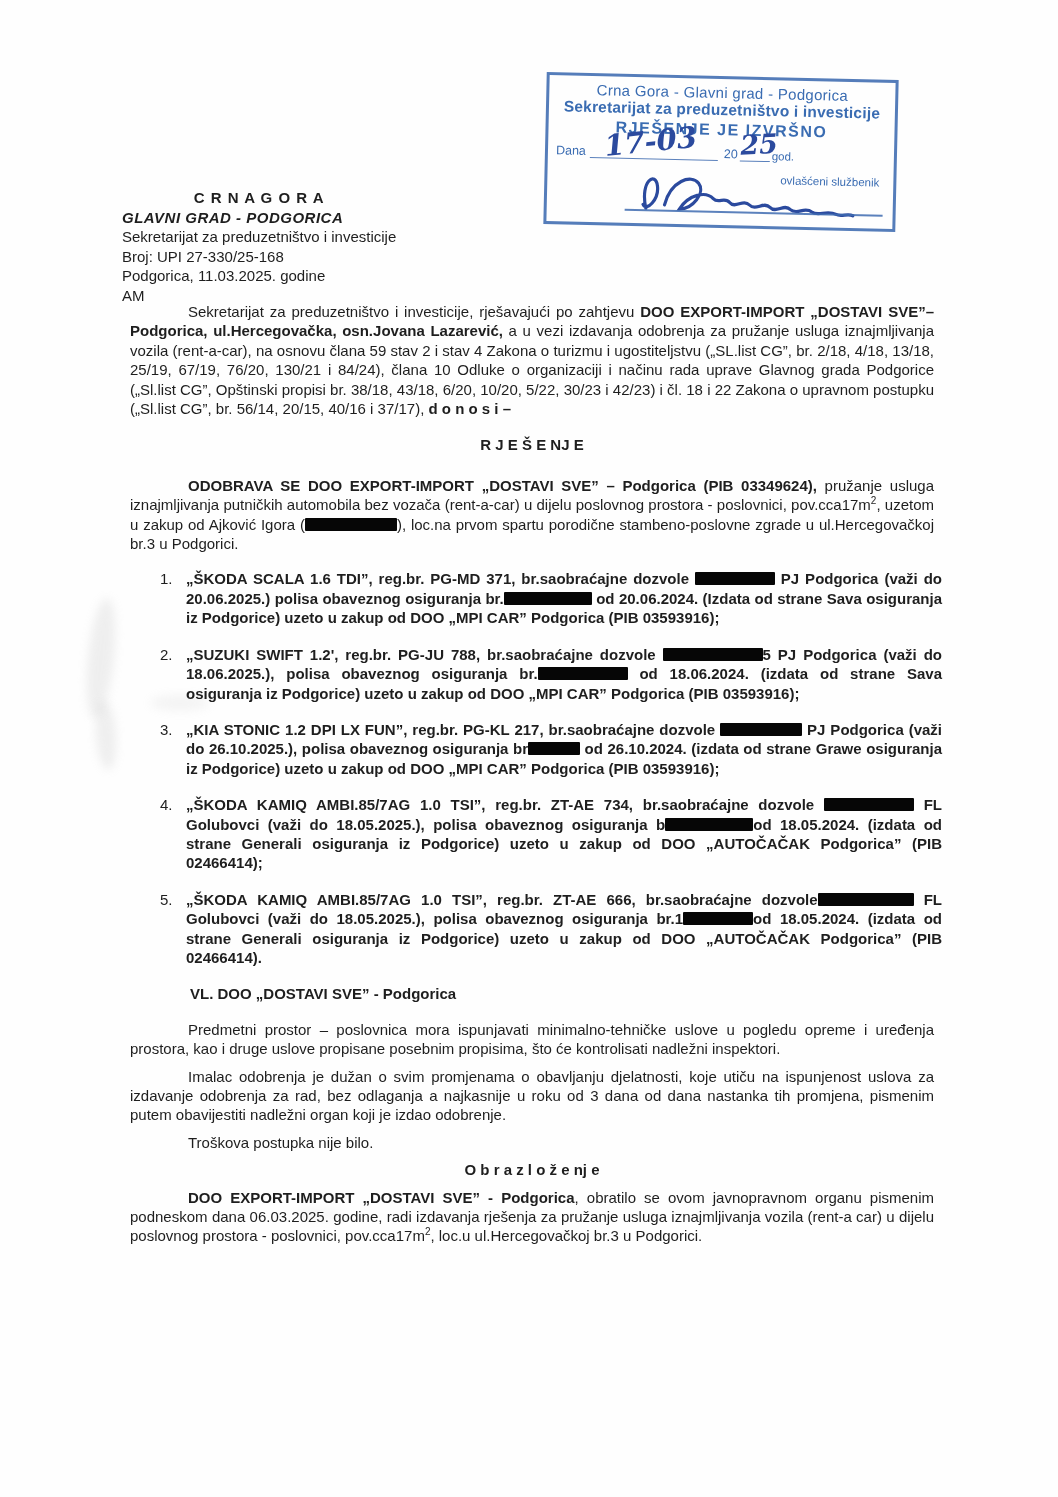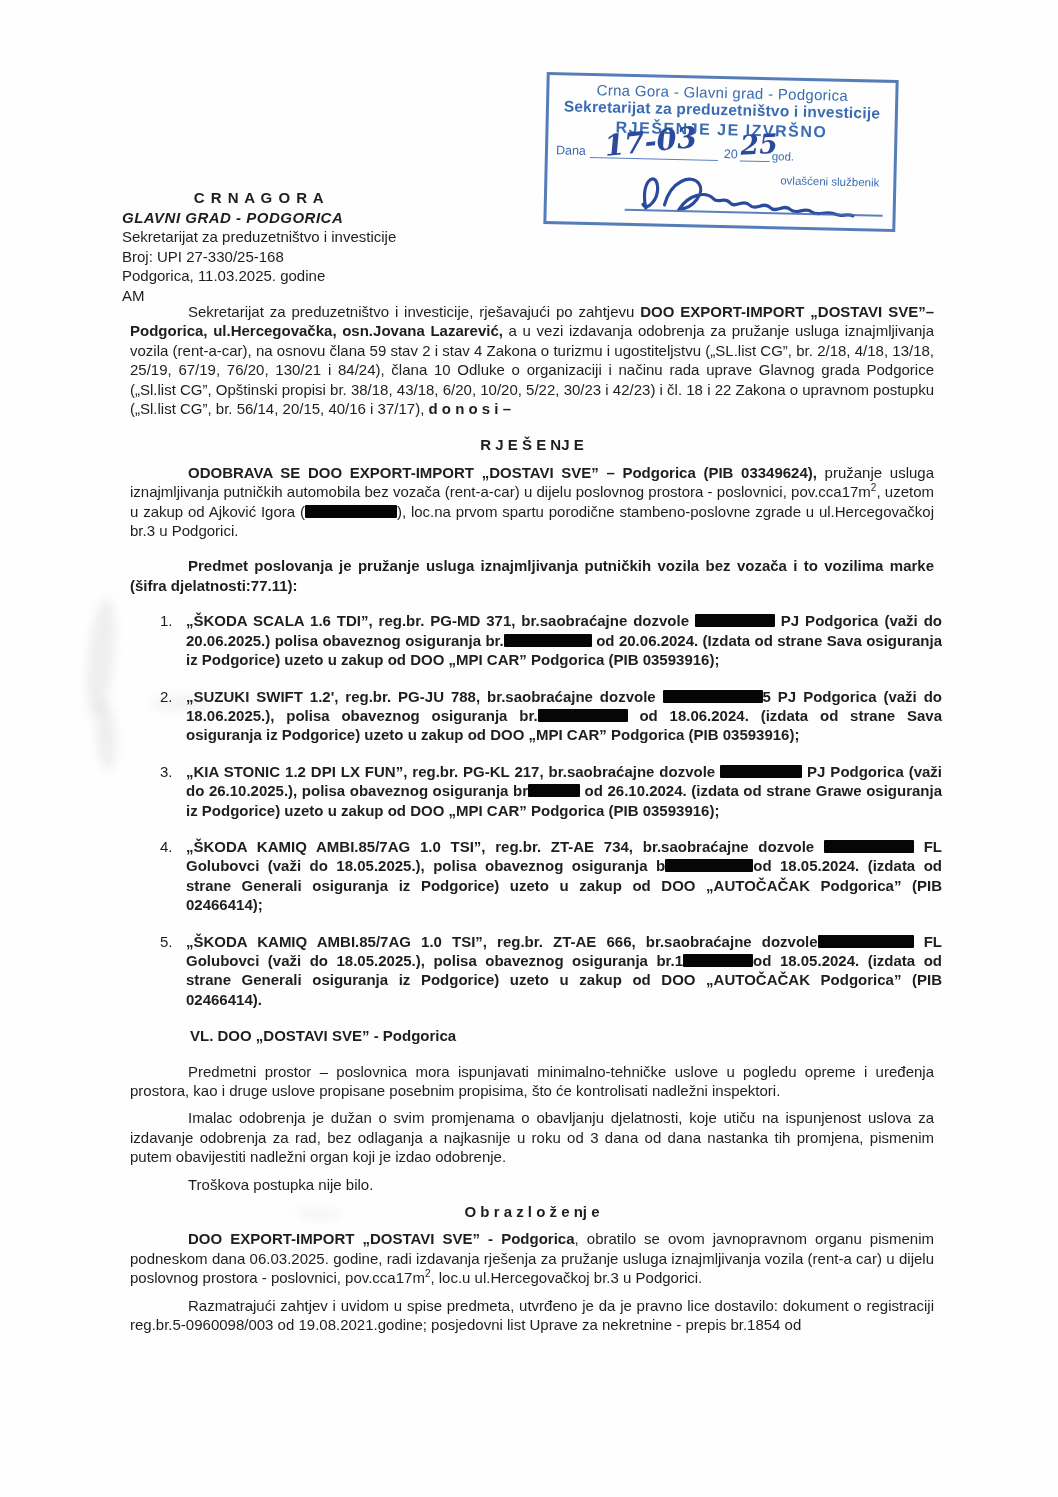--- a/index.html
+++ b/index.html
@@ -32,21 +32,21 @@
   .s-sigrow{position:relative;height:58px;}
   .s-official{position:absolute;right:6px;top:12px;font-size:11.5px;}
   .s-sig{position:absolute;right:22px;top:6px;width:236px;height:56px;}
   .s-sigline{position:absolute;right:2px;top:50px;width:258px;border-bottom:2px solid rgba(62,107,176,.85);}
   
   .content{position:absolute;left:122px;top:294px;width:820px;font-size:15px;line-height:19.4px;}
   p{margin:8px;text-align:justify;}
   .ind{text-indent:58px;}
   .b{font-weight:bold;}
   sup{font-size:10px;line-height:0;}
-  h2{font-size:15px;font-weight:bold;text-align:center;margin:17px 0 8px 0;line-height:19.4px;}
+  h2{font-size:15px;font-weight:bold;text-align:center;margin:17px 0 21px 0;line-height:19.4px;}
   h2.obr{margin:6px 0 8px 0;}
   .mt{margin-top:16px;}
   .vlist{margin-top:16px;}
   .vitem{display:flex;margin-bottom:17px;}
   .vnum{flex:none;width:64px;box-sizing:border-box;padding-left:38px;}
   .vtext{flex:1;text-align:justify;}
   .naziv{margin:14px 0 0 68px;font-weight:bold;}
   .redact{display:inline-block;height:13px;background:#060606;transform:translateY(1px);border-radius:1px;}
   
   .smudge{position:absolute;background:#b9b9b9;filter:blur(5px);opacity:.22;border-radius:50%;}
@@ -99,21 +99,20 @@
   </div>
 
   <div class="content">
 
     <p class="ind"><span>Sekretarijat za preduzetništvo i investicije, rješavajući po zahtjevu </span><span class="b">DOO EXPORT-IMPORT „DOSTAVI SVE”– Podgorica, ul.Hercegovačka, osn.Jovana Lazarević,</span><span> a u vezi izdavanja odobrenja za pružanje usluga iznajmljivanja vozila (rent-a-car), na osnovu člana 59 stav 2 i stav 4 Zakona o turizmu i ugostiteljstvu („SL.list CG”, br. 2/18, 4/18, 13/18, 25/19, 67/19, 76/20, 130/21 i 84/24), člana 10 Odluke o organizaciji i načinu rada uprave Glavnog grada Podgorice („Sl.list CG”, Opštinski propisi br. 38/18, 43/18, 6/20, 10/20, 5/22, 30/23 i 42/23) i čl. 18 i 22 Zakona o upravnom postupku („Sl.list CG”, br. 56/14, 20/15, 40/16 i 37/17), </span><span class="b">d o n o s i –</span></p>
 
     <h2>R J E Š E NJ E</h2>
 
     <p class="ind"><span class="b">ODOBRAVA SE DOO EXPORT-IMPORT „DOSTAVI SVE” – Podgorica (PIB 03349624),</span><span> pružanje usluga iznajmljivanja putničkih automobila bez vozača (rent-a-car) u dijelu poslovnog prostora - poslovnici, pov.cca17m</span><sup>2</sup><span>, uzetom u zakup od Ajković Igora (</span><span class="redact" style="width: 92px;"></span><span>), loc.na prvom spartu porodične stambeno-poslovne zgrade u ul.Hercegovačkoj br.3 u Podgorici.</span></p>
 
-    <p class="ind mt"><span class="b">Predmet poslovanja je pružanje usluga iznajmljivanja putničkih vozila bez vozača i to vozilima marke (šifra djelatnosti:77.11):</span></p>
 
     <div class="vlist">
       <div class="vitem">
         <span class="vnum">1.</span>
         <div class="vtext"><span class="b">„ŠKODA SCALA 1.6 TDI”, reg.br. PG-MD 371, br.saobraćajne dozvole </span><span class="redact" style="width: 80px;"></span><span class="b"> PJ Podgorica (važi do 20.06.2025.) polisa obaveznog osiguranja br.</span><span class="redact" style="width: 88px;"></span><span class="b"> od 20.06.2024. (Izdata od strane Sava osiguranja iz Podgorice) uzeto u zakup od DOO „MPI CAR” Podgorica (PIB 03593916);</span></div>
       </div>
       <div class="vitem">
         <span class="vnum">2.</span>
         <div class="vtext"><span class="b">„SUZUKI SWIFT 1.2', reg.br. PG-JU 788, br.saobraćajne dozvole </span><span class="redact" style="width: 100px;"></span><span class="b">5 PJ Podgorica (važi do 18.06.2025.), polisa obaveznog osiguranja br.</span><span class="redact" style="width: 90px;"></span><span class="b"> od 18.06.2024. (izdata od strane Sava osiguranja iz Podgorice) uzeto u zakup od DOO „MPI CAR” Podgorica (PIB 03593916);</span></div>
       </div>
@@ -135,16 +134,15 @@
       <div>VL. DOO „DOSTAVI SVE” - Podgorica</div>
     </div>
 
     <p class="ind mt"><span>Predmetni prostor – poslovnica mora ispunjavati minimalno-tehničke uslove u pogledu opreme i uređenja prostora, kao i druge uslove propisane posebnim propisima, što će kontrolisati nadležni inspektori.</span></p>
     <p class="ind"><span>Imalac odobrenja je dužan o svim promjenama o obavljanju djelatnosti, koje utiču na ispunjenost uslova za izdavanje odobrenja za rad, bez odlaganja a najkasnije u roku od 3 dana od dana nastanka tih promjena, pismenim putem obavijestiti nadležni organ koji je izdao odobrenje.</span></p>
     <p class="ind"><span>Troškova postupka nije bilo.</span></p>
 
     <h2 class="obr">O b r a z l o ž e nj e</h2>
 
     <p class="ind"><span class="b">DOO EXPORT-IMPORT „DOSTAVI SVE” - Podgorica</span><span>, obratilo se ovom javnopravnom organu pismenim podneskom dana 06.03.2025. godine, radi izdavanja rješenja za pružanje usluga iznajmljivanja vozila (rent-a car) u dijelu poslovnog prostora - poslovnici, pov.cca17m</span><sup>2</sup><span>, loc.u ul.Hercegovačkoj br.3 u Podgorici.</span></p>
-    <p class="ind"><span>Razmatrajući zahtjev i uvidom u spise predmeta, utvrđeno je da je pravno lice dostavilo: dokument o registraciji reg.br.5-0960098/003 od 19.08.2021.godine; posjedovni list Uprave za nekretnine - prepis br.1854 od</span></p>
 
   </div>
 </div>
 
 </body></html>

